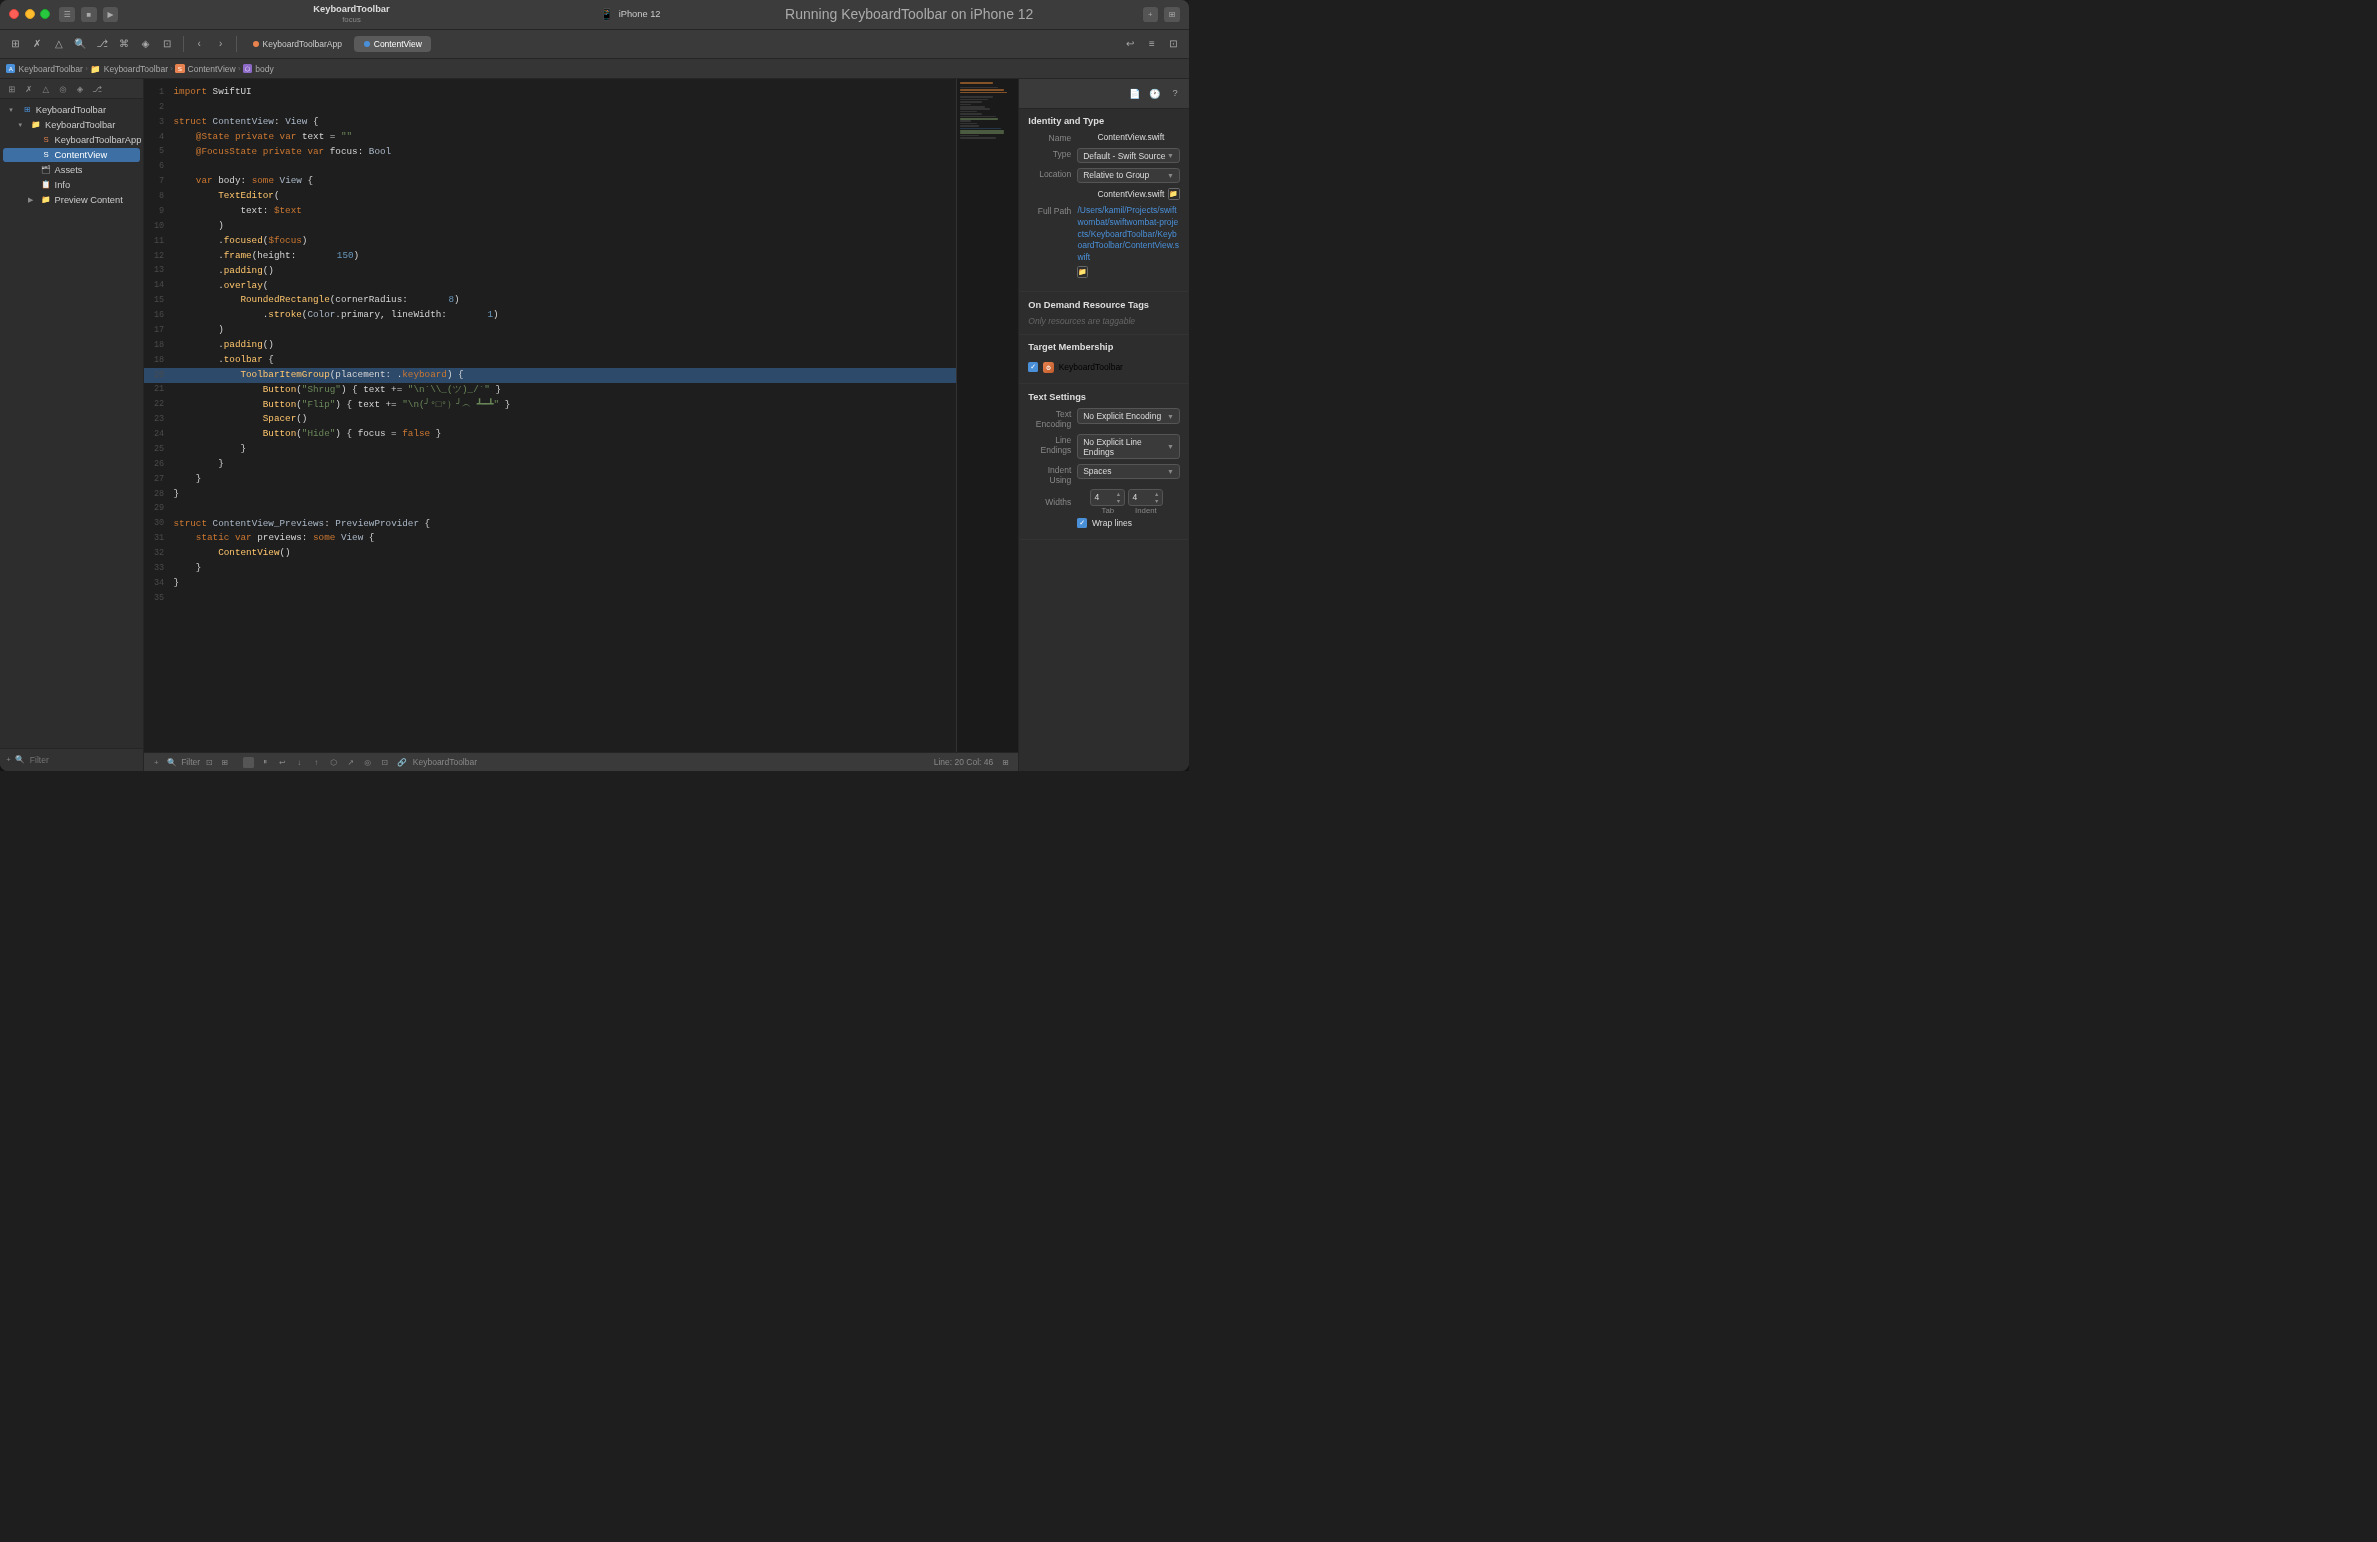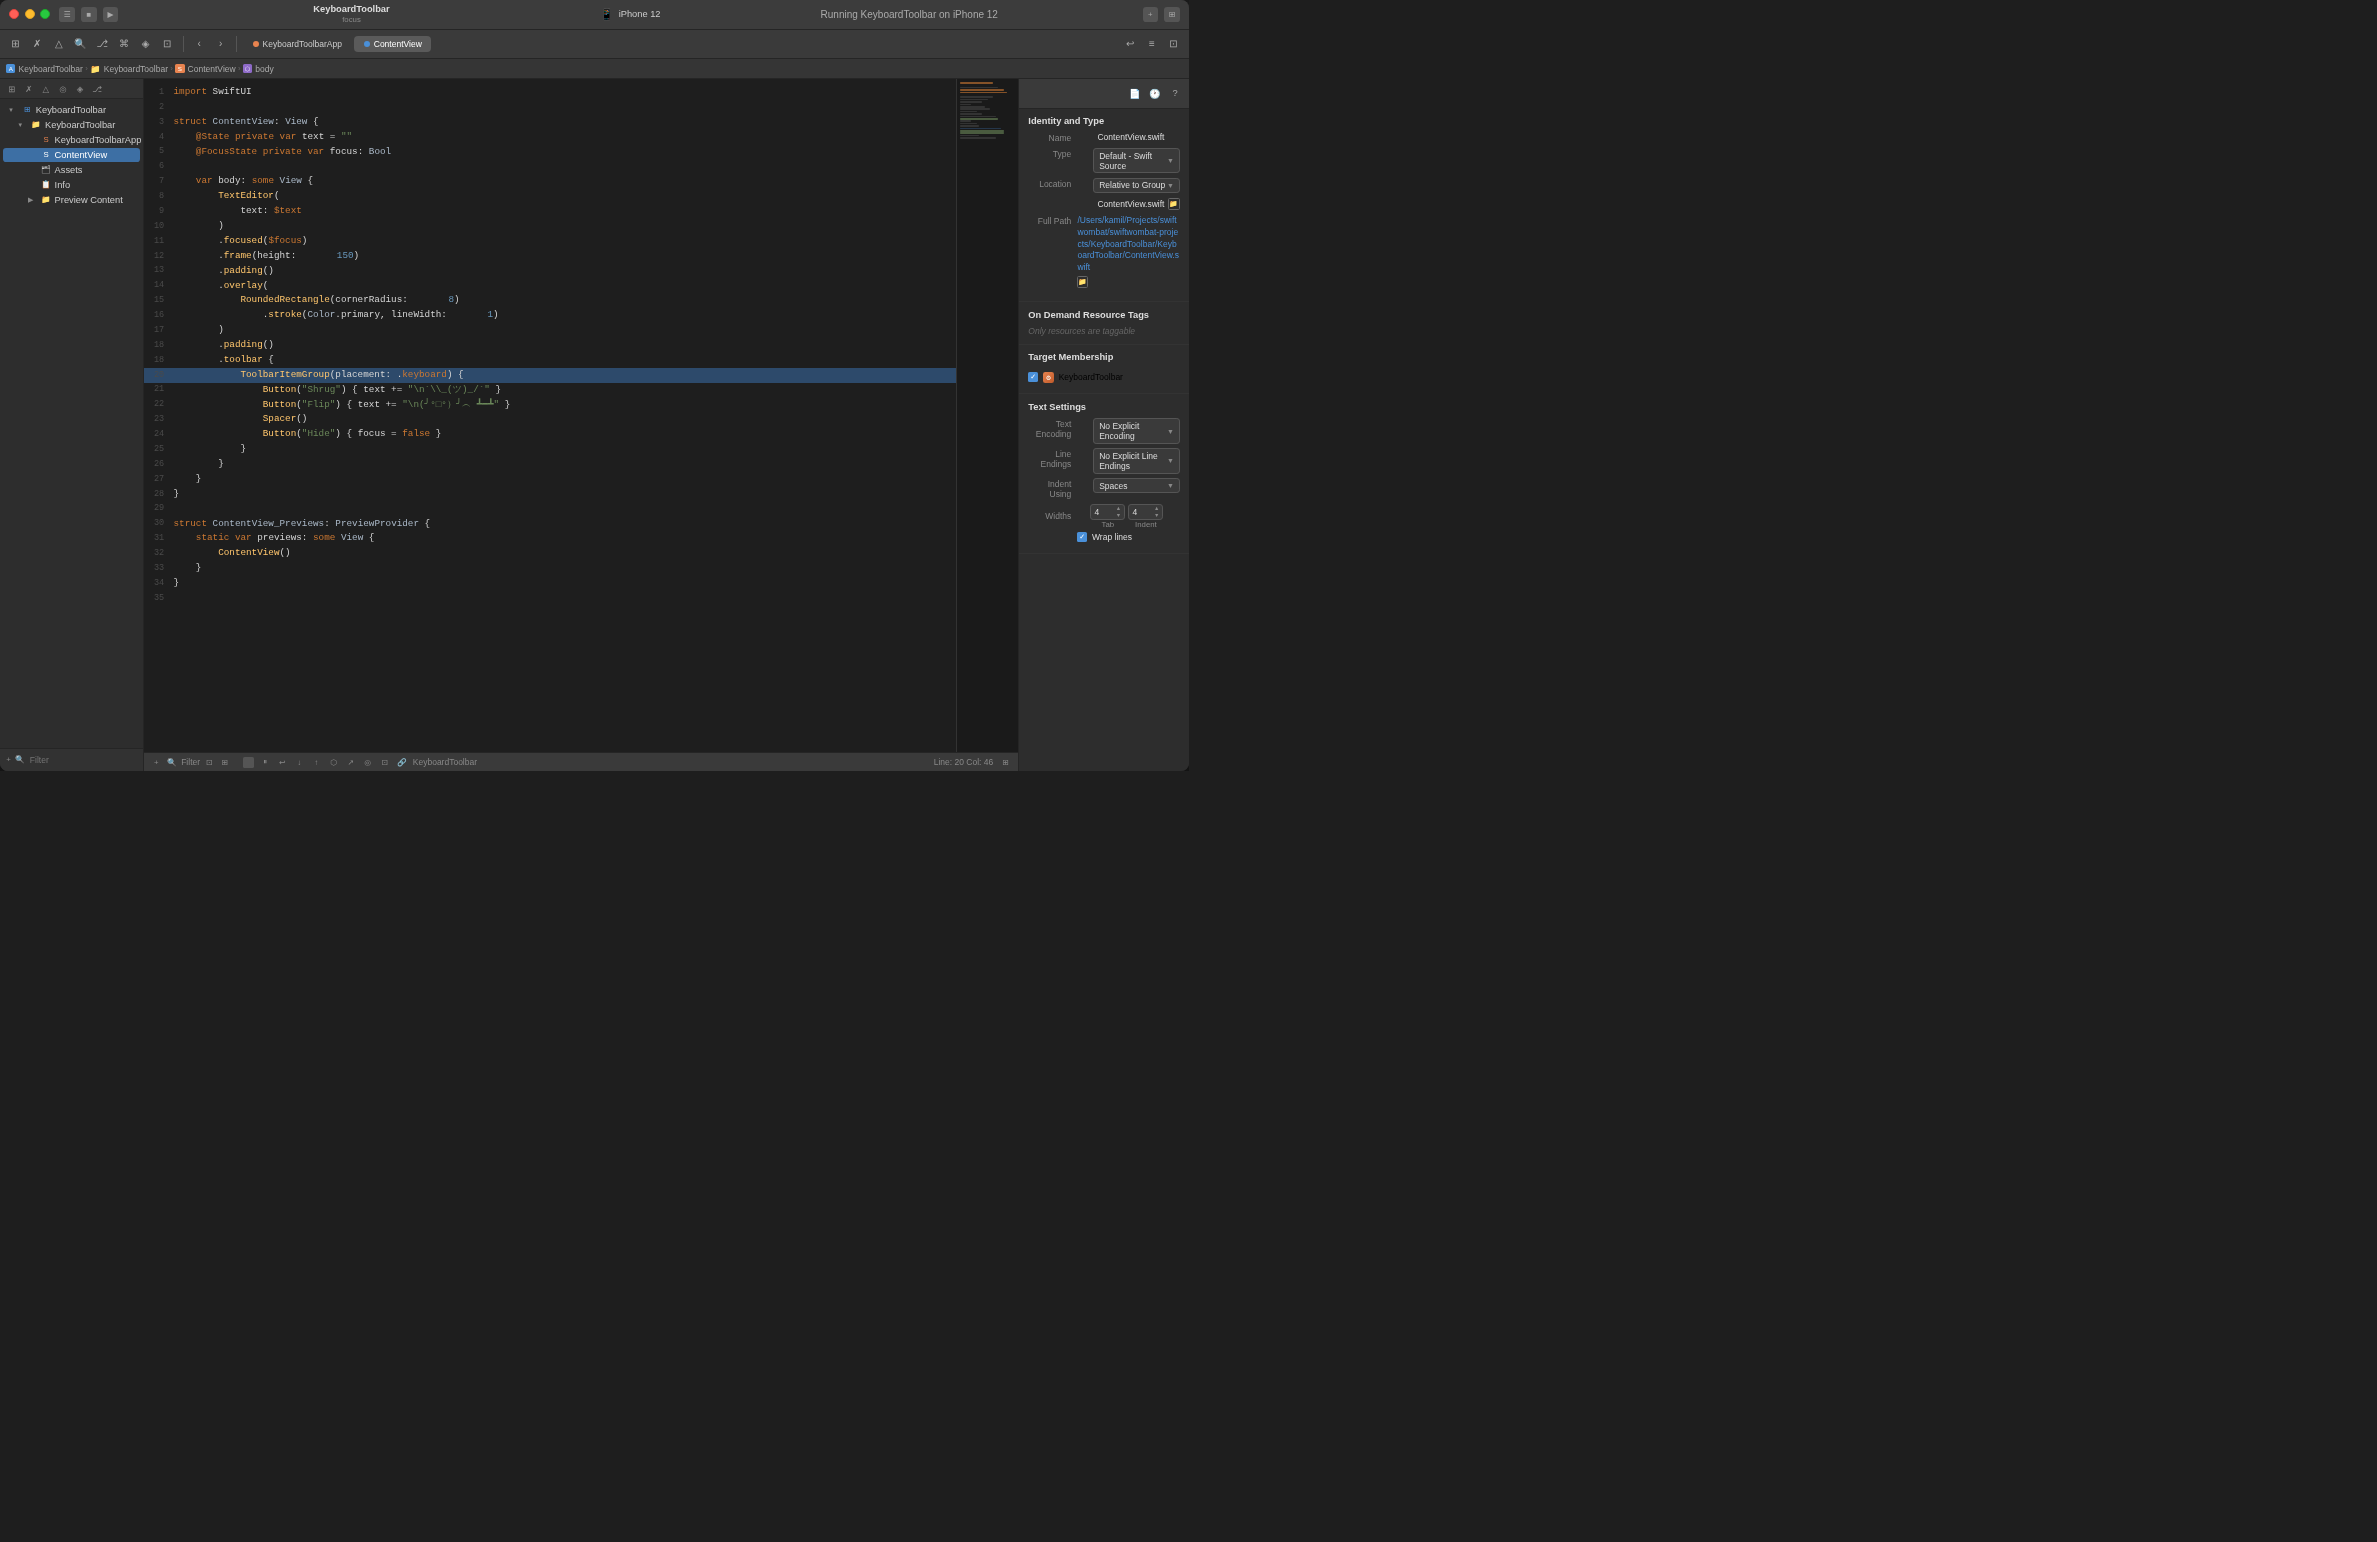--- a/index.html
+++ b/index.html
@@ -86,21 +86,21 @@
       align-items: center;
       gap: 4.7px;
       margin: 0 15.5px;
     }
     .titlebar-device-name {
       font-size: 9.3px;
       color: #ccc;
     }
 
     .titlebar-status {
-      font-size: 10px;
+      font-size: 14px;
       color: #aaa;
       flex: 1;
       text-align: center;
     }
 
     .titlebar-right {
       display: flex;
       align-items: center;
       gap: 6.2px;
     }
@@ -416,21 +416,20 @@
       background: #3a3a3a;
       border: 0.8px solid #555;
       border-radius: 3.1px;
       padding: 1.6px 4.7px;
       font-size: 8.5px;
       color: #ddd;
       display: flex;
       align-items: center;
       justify-content: space-between;
       cursor: pointer;
-      margin-left: 16px;
     }
     .inspector-dropdown-arrow {
       color: #888;
       font-size: 7px;
     }
 
     .target-membership {
       display: flex;
       align-items: center;
       gap: 4.7px;

